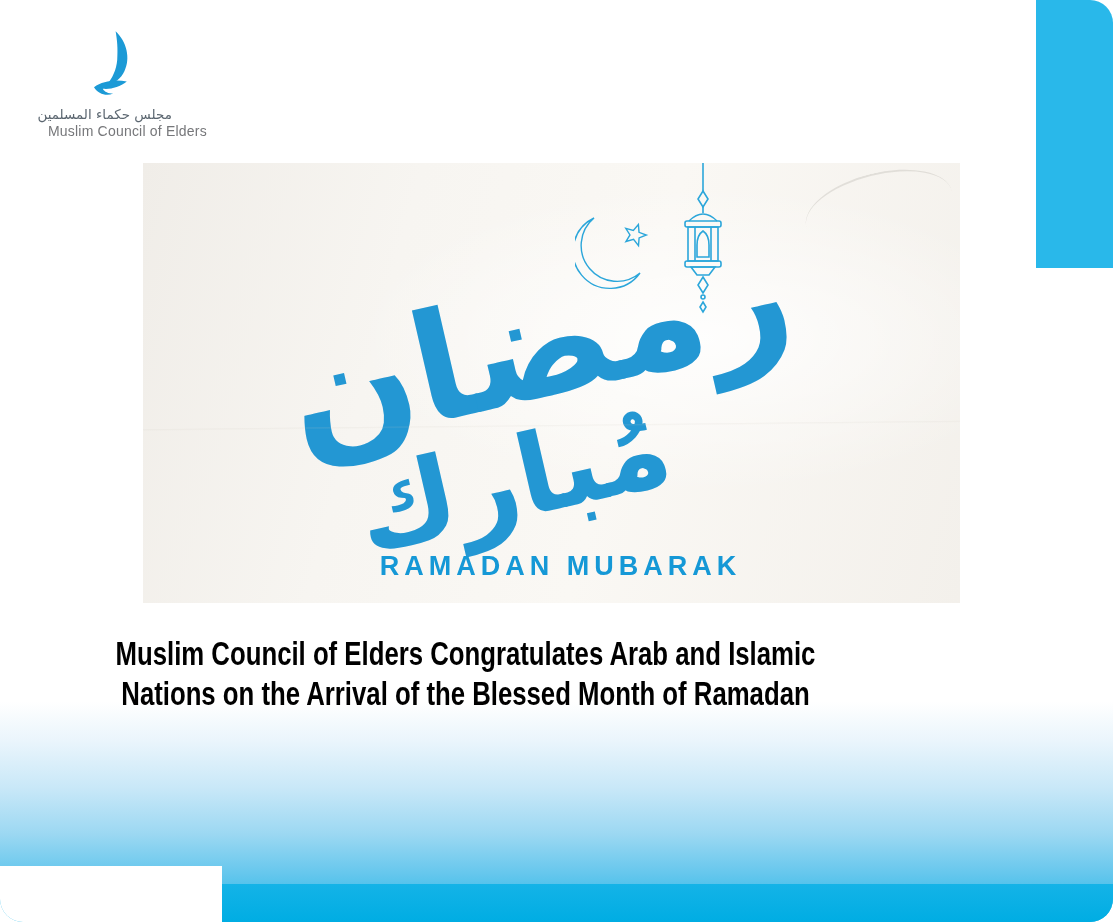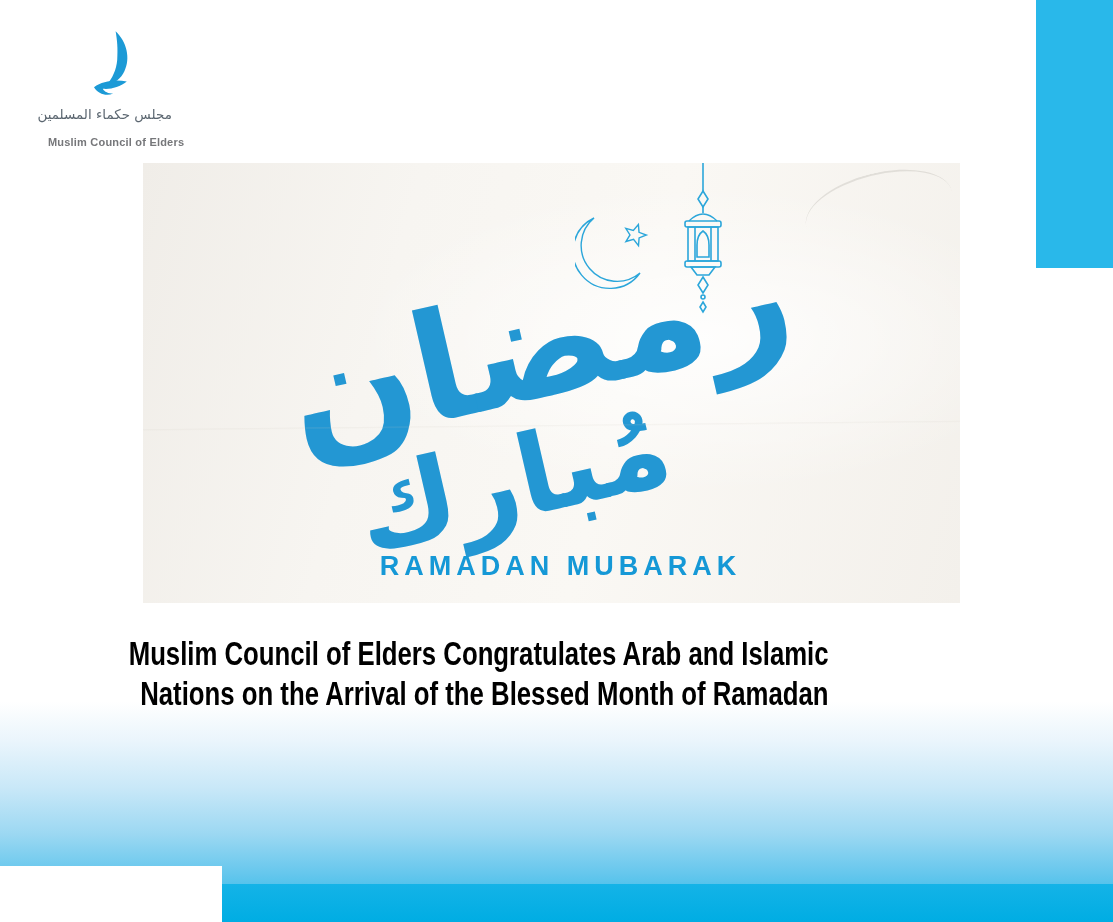--- a/index.html
+++ b/index.html
@@ -1,18 +1,18 @@
 <!DOCTYPE html>
 <html><head>
 <meta charset="utf-8">
 <style>
   html,body{margin:0;padding:0;background:#ffffff;}
   .canvas{
     position:relative;width:1113px;height:922px;overflow:hidden;
-    background:#ffffff;font-family:"Liberation Sans",sans-serif;
+    background:#ffffff;font-family:"Liberation Sans",sans-serif;border-radius:23px;
   }
 
   
   .bottom-gradient{
     position:absolute;left:0;top:690px;width:1113px;height:232px;
     background:linear-gradient(to bottom,
       #ffffff 0%,#ffffff 5%,#eaf5fc 22%,#c9e8f8 42%,
       #9cd8f2 62%,#66c7ed 79%,#38bce9 92%,#1cb5e8 100%);
   }
   .footer-band{
@@ -29,22 +29,22 @@
   }
 
   
   .logo{position:absolute;left:48px;top:26px;width:124px;text-align:center;}
   .logo svg{display:block;margin:0 auto;}
   .logo-ar{
     font-family:"DejaVu Sans",sans-serif;direction:rtl;
     font-size:13.5px;color:#5b6670;margin-top:4px;white-space:nowrap;
   }
   .logo-en{
-    font-size:11px;font-weight:bold;color:#76777a;
-    margin-top:14px;white-space:nowrap;letter-spacing:0.2px;
+    font-size:14px;font-weight:normal;color:#76777a;
+    margin-top:1px;white-space:nowrap;letter-spacing:0.2px;
   }
 
   
   .card{
     position:absolute;left:143px;top:163px;width:817px;height:440px;
     background:
       radial-gradient(ellipse 60% 50% at 68% 40%, rgba(255,255,255,0.85), rgba(255,255,255,0) 70%),
       linear-gradient(105deg,#f0ede8 0%,#f7f5f1 30%,#faf8f4 58%,#f3f0eb 100%);
     overflow:hidden;
   }
@@ -71,21 +71,21 @@
   .calli-2{left:140px;top:242px;width:460px;height:150px;font-size:110px;}
 
   .caption{
     position:absolute;left:0;top:388px;width:100%;text-align:center;
     font-size:27px;font-weight:bold;letter-spacing:5px;color:#1598d6;
     white-space:nowrap;
     padding-left:9px;
   }
 
   
-  .headline{position:absolute;left:0;top:634px;width:931px;text-align:right;color:#000;}
+  .headline{position:absolute;left:0;top:634px;width:931px;text-align:center;color:#000;}
   .headline-line{
     white-space:nowrap;font-weight:bold;font-size:33px;line-height:40px;
     transform:scaleX(0.78);transform-origin:50% 50%;letter-spacing:0;
   }
 </style>
 </head>
 <body>
 
 <div class="canvas">
 

